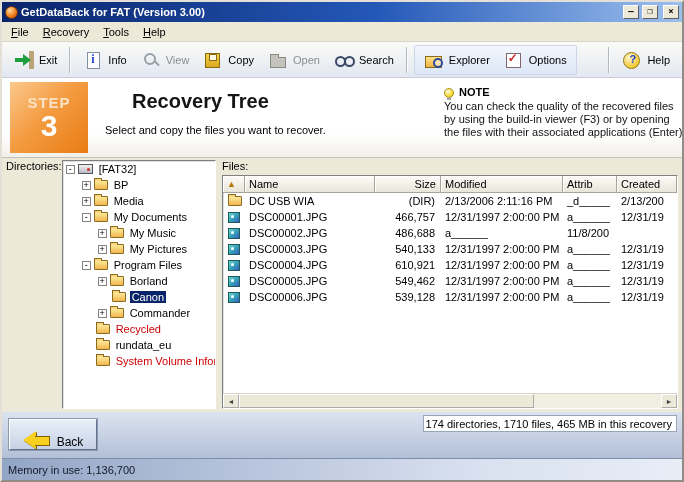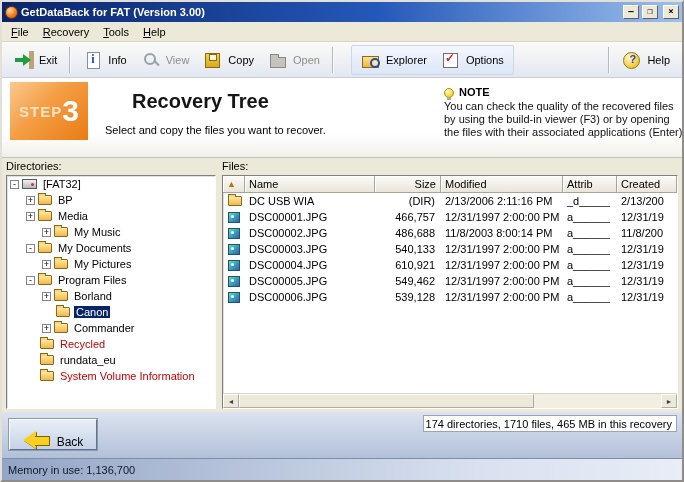--- a/index.html
+++ b/index.html
@@ -24,21 +24,21 @@
              background:#ECE9D8; border-bottom:1px solid #D8D4C8; }
   .mitem { display:inline-block; padding:2px 7px; font-size:11px; color:#000; }
   .mitem::first-letter { text-decoration:underline; }
 
   
   .toolbar { height:36px; flex:none; display:flex; align-items:center; padding:0 5px;
              background:linear-gradient(180deg,#FBFBF7,#E2E7F1); border-bottom:1px solid #C8CCD8; }
   .tbtn { display:flex; align-items:center; height:28px; padding:0 7px; font-size:11px; color:#000; background:transparent; border:none; }
   .tbtn.disabled { color:#8C8C8C;justify-content:flex-end; }
   .tsep { width:2px; height:26px; border-left:1px solid #B4B8C0; border-right:1px solid #FAFAFA; margin:0 5px; flex:none; }
-  .tgroup { display:flex; align-items:center; height:30px; padding:0 2px; margin-left:12px;
+  .tgroup { display:flex; align-items:center; height:30px; padding:0 2px; margin-left:1px;
             background:linear-gradient(180deg,#F3F7FE,#DCE6F6); border:1px solid #CCD6E8; border-radius:2px; }
   .push { margin-left:auto; }
 
   .ti { width:20px; height:18px; position:relative; margin-right:5px; flex:none; display:inline-block; }
   .ti .glyph { position:absolute; }
   .ti-exit { border-right:5px solid #BCA478; }
   .ti-exit::before { content:""; position:absolute; left:1px; top:7px; width:8px; height:4px; background:#1F9E3C; }
   .ti-exit::after  { content:""; position:absolute; left:9px; top:3px; border-top:6px solid transparent;
                      border-bottom:6px solid transparent; border-left:8px solid #1F9E3C; }
   .ti-info::before { content:""; position:absolute; left:4px; top:1px; width:11px; height:15px; background:#fff; border:1px solid #8090A0; }
@@ -57,38 +57,38 @@
   .ti-explorer::after { content:""; position:absolute; left:9px; top:7px; width:6px; height:6px; border:2px solid #2A4AA0; border-radius:50%; background:rgba(255,255,255,.5); }
   .ti-options::before { content:""; position:absolute; left:2px; top:2px; width:13px; height:13px; background:#fff; border:1px solid #806868; }
   .ti-options .glyph { left:4px; top:0; color:#D42020; font-weight:bold; font-size:12px; }
   .ti-help::before { content:""; position:absolute; left:1px; top:1px; width:15px; height:15px; border-radius:50%;
                      background:radial-gradient(circle at 35% 30%,#FFF6C8,#F2C62E 75%,#D0A410); border:1px solid #907810; }
   .ti-help .glyph { left:7px; top:2px; color:#2244CC; font-weight:bold; font-size:11px; }
 
   
   .stephdr { height:80px; flex:none; position:relative; background:linear-gradient(180deg,#FFFFFF 70%,#F2F0EA);
              border-bottom:1px solid #C4C0B4; }
-  .stepbox { position:absolute; left:8px; top:4px; width:78px; height:58px;
+  .stepbox { position:absolute; left:8px; top:4px; width:78px; height:71px;
              background:linear-gradient(135deg,#FBC98E 0%,#F49C42 45%,#E97C14 100%);
-             display:flex; flex-direction:row; align-items:center; justify-content:center; }
+             display:flex; flex-direction:column; align-items:center; justify-content:center; }
   .steplabel { font-size:15px; font-weight:bold; color:#FCE2C4; letter-spacing:1px; }
   .stepnum { font-size:30px; font-weight:bold; color:#FFF; line-height:30px; }
   .pagetitle { position:absolute; left:102px; top:12px; font-size:20px; font-weight:bold; color:#151515;margin-left:28px; }
   .pagesub { position:absolute; left:103px; top:46px; font-size:11px; color:#000; }
   .note { position:absolute; left:442px; top:6px; width:238px; }
   .notehead { display:flex; align-items:flex-end; gap:5px; height:14px; margin-bottom:2px; }
   .bulb { width:10px; height:10px; border-radius:50%; flex:none; border:1px solid #A89210; position:relative;
           background:radial-gradient(circle at 35% 30%,#FFFDE0,#F6D41E 70%,#D8B400); }
   .bulb::after { content:""; position:absolute; left:2px; bottom:-3px; width:4px; height:3px; background:#ABAB9A; }
   .notetitle { font-size:11px; font-weight:bold; color:#000; }
   .noteline { font-size:11px; line-height:13px; color:#111; white-space:nowrap; }
 
   
   .content { flex:1; display:flex; padding:2px 4px 3px; gap:6px; background:#ECE9D8; min-height:0; }
-  .leftcol { width:210px; flex:none; display:flex; flex-direction:column; }
+  .leftcol { width:210px; flex:none; display:flex; flex-direction:row; }
   .rightcol { flex:1; display:flex; flex-direction:column; min-width:0; }
   .pane-label { height:15px; font-size:11px; color:#000; flex:none; }
   .treebox, .filesbox { flex:1; background:#fff; border:1px solid; border-color:#808080 #FFF #FFF #808080;
                         box-shadow:inset 1px 1px 0 rgba(0,0,0,.12); overflow:hidden; }
   .filesbox { position:relative; }
 
   .trow { height:16px; display:flex; align-items:center; font-size:11px; padding-left:3px; white-space:nowrap; }
   .lv1 { padding-left:19px; } .lv2 { padding-left:35px; }
   .ebox { width:9px; height:9px; flex:none; background:#fff; border:1px solid #848484; margin-right:3px;
           display:inline-flex; align-items:center; justify-content:center; font-size:9px; line-height:7px; color:#000; }
@@ -186,20 +186,24 @@
       <span>View</span>
     </button>
     <button class="tbtn">
       <span class="ti ti-copy"></span>
       <span>Copy</span>
     </button>
     <button class="tbtn disabled">
       <span class="ti ti-open"></span>
       <span>Open</span>
     </button>
+    <button class="tbtn">
+      <span class="ti ti-search"></span>
+      <span>Search</span>
+    </button>
     <span class="tsep"></span>
     <div class="tgroup">
       <button class="tbtn">
         <span class="ti ti-explorer"></span>
         <span>Explorer</span>
       </button>
       <button class="tbtn">
         <span class="ti ti-options">
             <span class="glyph">✓</span>
           </span>
@@ -247,29 +251,29 @@
         <div class="trow lv1">
           <span class="ebox plus"></span>
           <span class="ico-folder"></span>
           <span class="tl">BP</span>
         </div>
         <div class="trow lv1">
           <span class="ebox plus"></span>
           <span class="ico-folder"></span>
           <span class="tl">Media</span>
         </div>
-        <div class="trow lv2">
-          <span class="ebox plus"></span>
-          <span class="ico-folder"></span>
-          <span class="tl">My Music</span>
-        </div>
         <div class="trow lv1">
           <span class="ebox minus"></span>
           <span class="ico-folder"></span>
           <span class="tl">My Documents</span>
+        </div>
+        <div class="trow lv2">
+          <span class="ebox plus"></span>
+          <span class="ico-folder"></span>
+          <span class="tl">My Music</span>
         </div>
         <div class="trow lv2">
           <span class="ebox plus"></span>
           <span class="ico-folder"></span>
           <span class="tl">My Pictures</span>
         </div>
         <div class="trow lv1">
           <span class="ebox minus"></span>
           <span class="ico-folder"></span>
           <span class="tl">Program Files</span>
@@ -342,21 +346,20 @@
           <div class="fc">12/31/1997 2:00:00 PM</div>
           <div class="fc">a______</div>
           <div class="fc">12/31/19</div>
         </div>
         <div class="frow">
           <div class="fc iconcell">
               <span class="ico-jpg"></span>
             </div>
           <div class="fc">DSC00002.JPG</div>
           <div class="fc right">486,688</div>
-          <div class="fc">11/8/2003 8:00:14 PM</div>
           <div class="fc">a______</div>
           <div class="fc">11/8/200</div>
         </div>
         <div class="frow">
           <div class="fc iconcell">
               <span class="ico-jpg"></span>
             </div>
           <div class="fc">DSC00003.JPG</div>
           <div class="fc right">540,133</div>
           <div class="fc">12/31/1997 2:00:00 PM</div>

